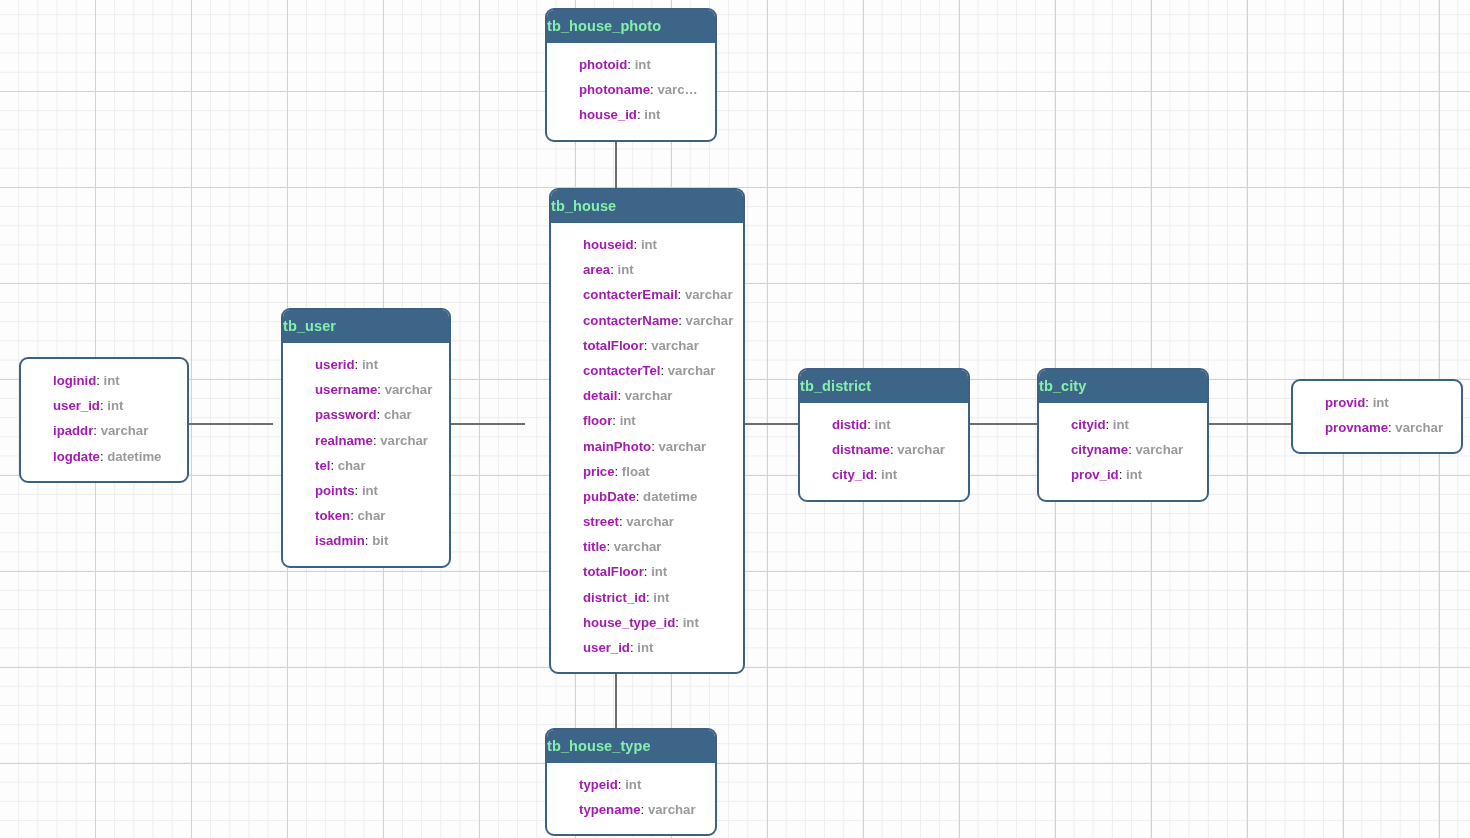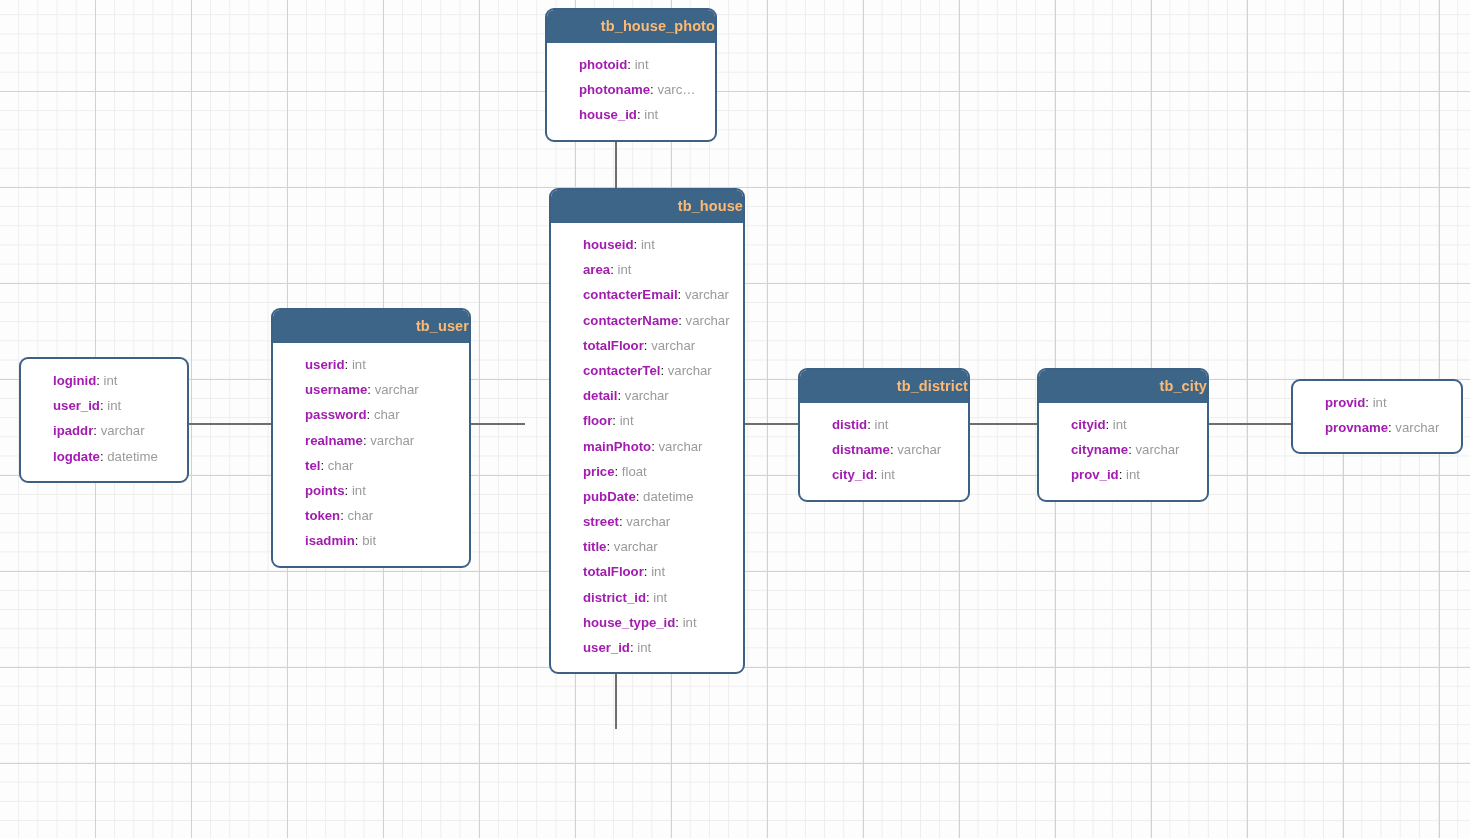--- a/index.html
+++ b/index.html
@@ -39,24 +39,24 @@
     position: absolute;
     z-index: 2;
     border: 2px solid #3d6185;
     border-radius: 9px;
     background: #ffffff;
     box-sizing: border-box;
     overflow: hidden;
   }
   .table-header {
     background: #3d6588;
-    color: #fdba74;
+    color: #86efac;
     font-size: 14.5px;
     font-weight: bold;
-    text-align: right;
+    text-align: left;
     line-height: 33px;
     height: 33px;
     letter-spacing: 0.1px;
     white-space: nowrap;
     overflow: hidden;
   }
   .table-fields {
     padding: 9px 0 12px 0;
   }
   .field-row {
@@ -68,21 +68,21 @@
     white-space: nowrap;
     overflow: hidden;
     color: #121212;
   }
   .field-name {
     color: #a21caf;
     font-weight: bold;
   }
   .field-type {
     color: #9a9a9a;
-    font-weight: normal;
+    font-weight: bold;
     margin-top: 16px;
   }
 </style>
 </head>
 <body>
 
 <div id="canvas">
     <div class="connector v" style="left: 615px; top: 129px; height: 60px;"></div>
     <div class="connector v" style="left: 615px; top: 664px; height: 65px;"></div>
     <div class="connector h" style="left: 188px; top: 423px; width: 85px;"></div>
@@ -113,21 +113,21 @@
         <div class="field-row"><span class="field-name">price</span><span class="field-sep">: </span><span class="field-type">float</span></div>
         <div class="field-row"><span class="field-name">pubDate</span><span class="field-sep">: </span><span class="field-type">datetime</span></div>
         <div class="field-row"><span class="field-name">street</span><span class="field-sep">: </span><span class="field-type">varchar</span></div>
         <div class="field-row"><span class="field-name">title</span><span class="field-sep">: </span><span class="field-type">varchar</span></div>
         <div class="field-row"><span class="field-name">totalFloor</span><span class="field-sep">: </span><span class="field-type">int</span></div>
         <div class="field-row"><span class="field-name">district_id</span><span class="field-sep">: </span><span class="field-type">int</span></div>
         <div class="field-row"><span class="field-name">house_type_id</span><span class="field-sep">: </span><span class="field-type">int</span></div>
         <div class="field-row"><span class="field-name">user_id</span><span class="field-sep">: </span><span class="field-type">int</span></div>
       </div>
     </div>
-    <div class="table-box" style="left: 271px; top: 308px; width: 200px;">
+    <div class="table-box" style="left: 281px; top: 308px; width: 170px;">
       <div class="table-header">tb_user</div>
       <div class="table-fields">
         <div class="field-row"><span class="field-name">userid</span><span class="field-sep">: </span><span class="field-type">int</span></div>
         <div class="field-row"><span class="field-name">username</span><span class="field-sep">: </span><span class="field-type">varchar</span></div>
         <div class="field-row"><span class="field-name">password</span><span class="field-sep">: </span><span class="field-type">char</span></div>
         <div class="field-row"><span class="field-name">realname</span><span class="field-sep">: </span><span class="field-type">varchar</span></div>
         <div class="field-row"><span class="field-name">tel</span><span class="field-sep">: </span><span class="field-type">char</span></div>
         <div class="field-row"><span class="field-name">points</span><span class="field-sep">: </span><span class="field-type">int</span></div>
         <div class="field-row"><span class="field-name">token</span><span class="field-sep">: </span><span class="field-type">char</span></div>
         <div class="field-row"><span class="field-name">isadmin</span><span class="field-sep">: </span><span class="field-type">bit</span></div>
@@ -156,13 +156,20 @@
         <div class="field-row"><span class="field-name">cityname</span><span class="field-sep">: </span><span class="field-type">varchar</span></div>
         <div class="field-row"><span class="field-name">prov_id</span><span class="field-sep">: </span><span class="field-type">int</span></div>
       </div>
     </div>
     <div class="table-box" style="left: 1291px; top: 379px; width: 172px;">
       <div class="table-fields">
         <div class="field-row"><span class="field-name">provid</span><span class="field-sep">: </span><span class="field-type">int</span></div>
         <div class="field-row"><span class="field-name">provname</span><span class="field-sep">: </span><span class="field-type">varchar</span></div>
       </div>
     </div>
+    <div class="table-box" style="left: 545px; top: 728px; width: 172px;">
+      <div class="table-header">tb_house_type</div>
+      <div class="table-fields">
+        <div class="field-row"><span class="field-name">typeid</span><span class="field-sep">: </span><span class="field-type">int</span></div>
+        <div class="field-row"><span class="field-name">typename</span><span class="field-sep">: </span><span class="field-type">varchar</span></div>
+      </div>
+    </div>
   </div>
 
 </body></html>

